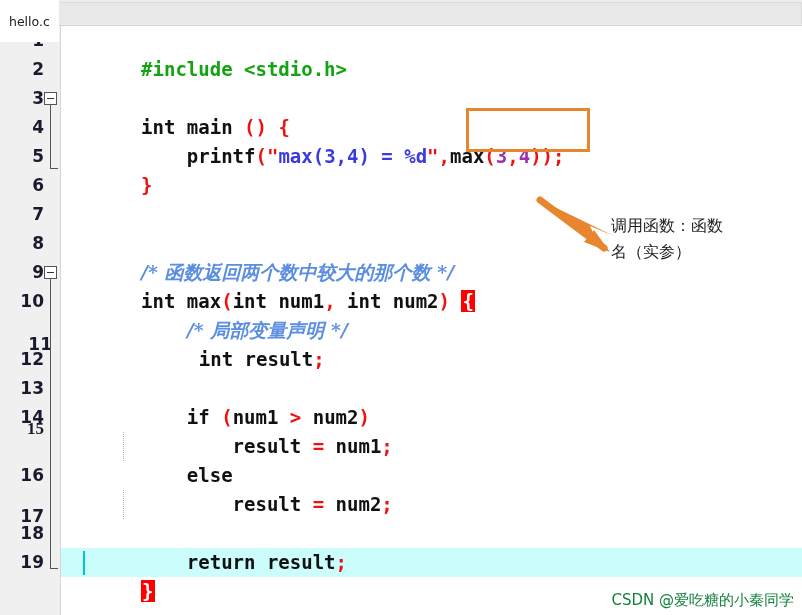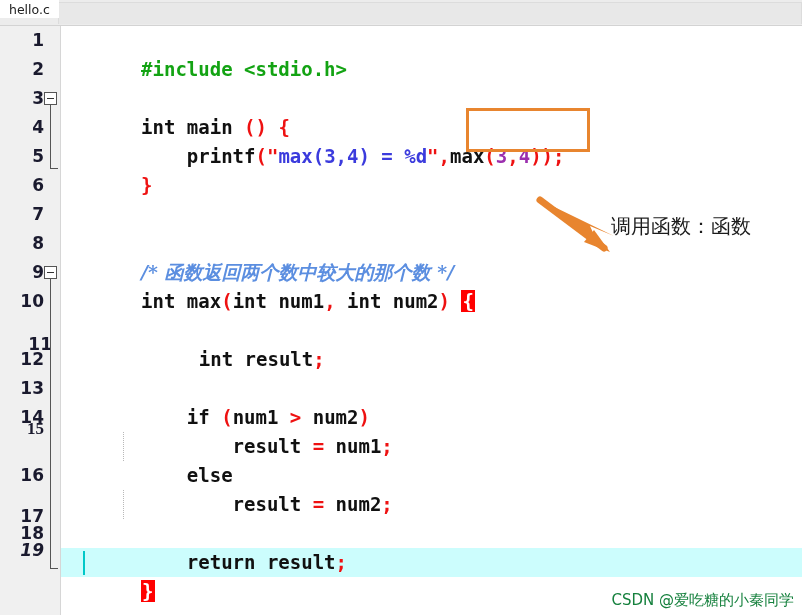--- a/index.html
+++ b/index.html
@@ -30,21 +30,21 @@
     left: 58px; top: 2px;
     width: 744px; height: 22px;
     background: #e8e8e8;
     border: 1px solid #dcdcdc;
     border-bottom: none;
     box-sizing: border-box;
   }
   .tab {
     position: absolute;
     left: 0; top: 0;
-    height: 18px;
+    height: 42px;
     padding: 0 9px;
     display: flex;
     align-items: center;
     background: #ffffff;
     font-size: 12.5px;
     color: #202020;
     box-sizing: border-box;
     z-index: 3;
   }
 
@@ -173,21 +173,21 @@
     box-sizing: border-box;
     background: transparent;
   }
   #arrow {
     position: absolute;
     pointer-events: none;
   }
   #annot {
     position: absolute;
     font-family: Liberation Serif, serif;
-    font-size: 20px;
+    font-size: 16px;
     color: #1c1c1c;
     line-height: 26px;
     width: 160px;
   }
 
   
   #watermark {
     position: absolute;
     right: 8px;
     bottom: 5px;
@@ -224,21 +224,21 @@
     <div class="lnum" style="top:232px;">9</div>
     <div class="lnum" style="top:261px;">10</div>
     <div class="lnum" style="top:304px;padding-left:8px;">11</div>
     <div class="lnum" style="top:319px;">12</div>
     <div class="lnum" style="top:348px;">13</div>
     <div class="lnum" style="top:377px;">14</div>
     <div class="lnum" style="top:388px;font-family:Liberation Serif, serif;">15</div>
     <div class="lnum" style="top:435px;">16</div>
     <div class="lnum" style="top:464px;margin-top:12px;">17</div>
     <div class="lnum" style="top:493px;">18</div>
-    <div class="lnum" style="top:510px;font-style:italic;">19</div>
+    <div class="lnum" style="top:522px;">19</div>
 
     <div class="foldbox" style="left:44px; top:66px;"></div>
     <div class="foldline" style="left:50px; top:79px; height:64px;"></div>
     <div class="foldfoot" style="left:50px; top:142px; width:8px;"></div>
 
     <div class="foldbox" style="left:44px; top:240px;"></div>
     <div class="foldline" style="left:50px; top:253px; height:290px;"></div>
     <div class="foldfoot" style="left:50px; top:542px; width:8px;"></div>
   </div>
   <div id="gutter-edge"></div>
@@ -271,21 +271,21 @@
 
     <div class="line" style="top:203px;">
       <span class="pad" style="font-family:'DejaVu Sans Mono',monospace;"> </span><span class="t-cmt">/* 函数返回两个数中较大的那个数 */</span>
     </div>
 
     <div class="line" style="top:232px;">
       <span class="pad"> </span><span class="t-plain">int max</span><span class="t-punct">(</span><span class="t-plain">int num1</span><span class="t-punct">,</span><span class="t-plain"> int num2</span><span class="t-punct">)</span><span class="pad"> </span><span class="brace-hl">{</span>
     </div>
 
     <div class="line" style="top:261px;">
-      <span class="pad" style="font-family:'DejaVu Sans Mono',monospace;">     </span>
+      <span class="pad" style="font-family:'DejaVu Sans Mono',monospace;">     </span><span class="t-cmt">/* 局部变量声明 */</span>
     </div>
 
     <div class="line" style="top:290px;margin-left:12px;">
       <span class="pad">     </span><span class="t-plain">int result</span><span class="t-punct">;</span>
     </div>
 
     <div class="line" style="top:319px;"></div>
 
     <div class="line" style="top:348px;">
       <span class="pad">     </span><span class="t-plain">if </span><span class="t-punct">(</span><span class="t-plain">num1 </span><span class="t-punct">&gt;</span><span class="t-plain"> num2</span><span class="t-punct">)</span>
@@ -318,17 +318,18 @@
   <div id="hlbox" style="left:466px; top:82px; width:124px; height:44px;"></div>
 
   <svg id="arrow" width="120" height="80" style="left:522px; top:160px;" viewBox="0 0 120 80">
     <polygon points="18,14 78,62 68,40 92,50" fill="#e8852f"></polygon>
     <path d="M 18,14 L 82,62" stroke="#e8852f" stroke-width="7" stroke-linecap="round"></path>
     <polygon points="88,66 62,56 72,44" fill="#e8852f"></polygon>
   </svg>
 
   <div id="annot" style="left:611px; top:187px;">
     <div>调用函数：函数</div>
+    <div>名（实参）</div>
   </div>
 
   <div id="watermark">CSDN @爱吃糖的小秦同学</div>
 
 </div>
 
 </body></html>

